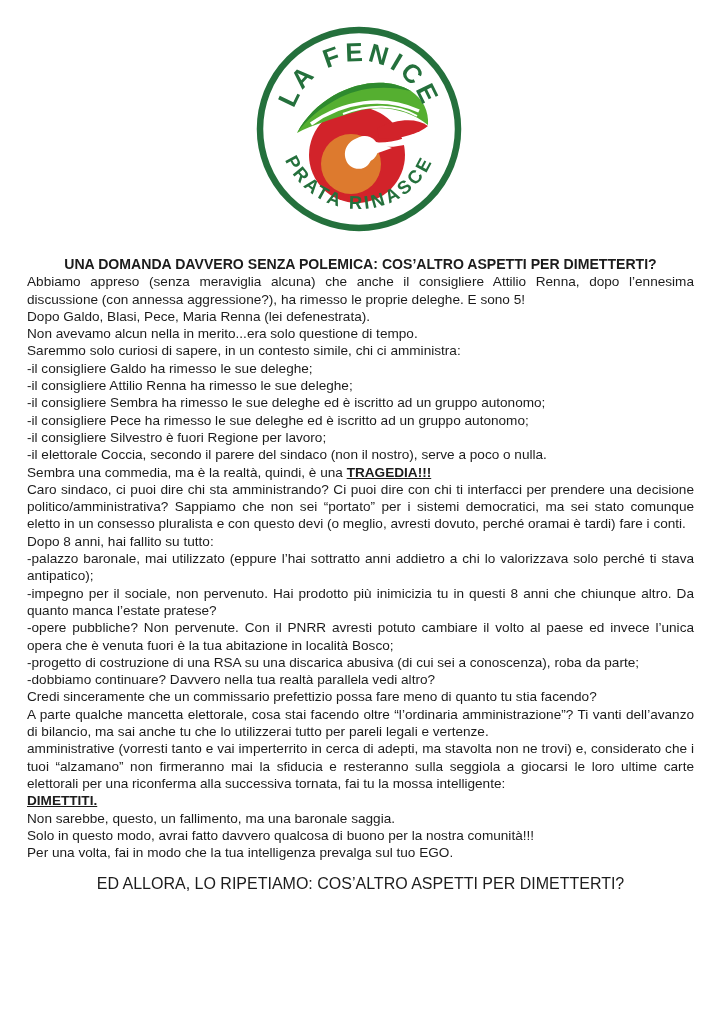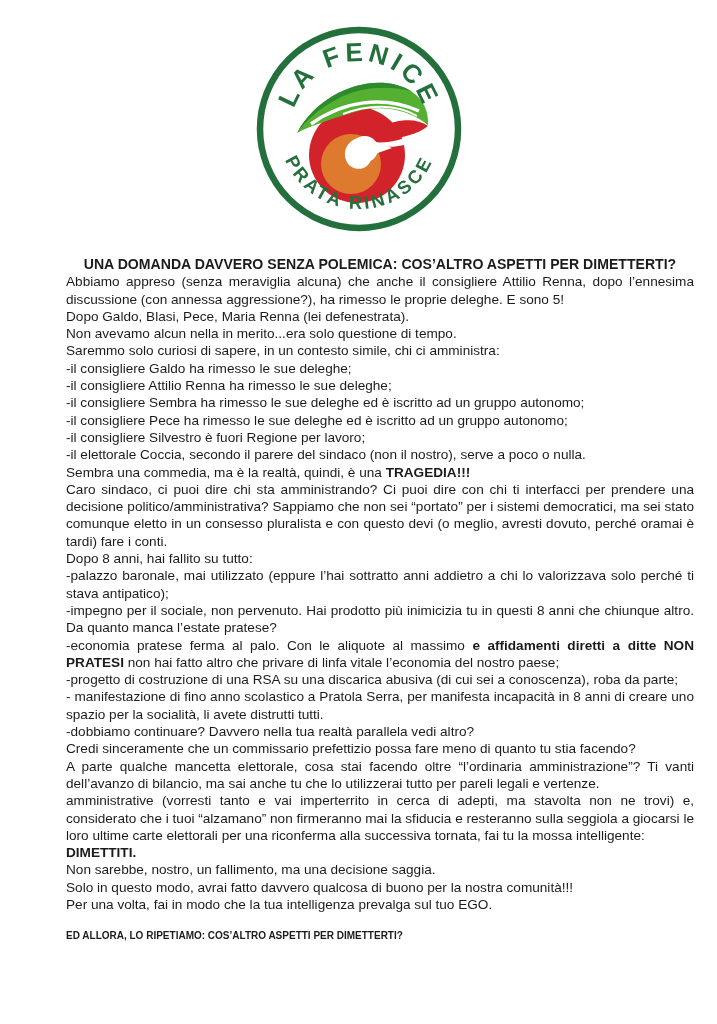--- a/index.html
+++ b/index.html
@@ -9,26 +9,26 @@
     margin:0 auto;
     background:#ffffff;
     font-family:"Liberation Sans", sans-serif;
     color:#1c1c1c;
     overflow:hidden;
   }
   .logo-wrap { display:flex; justify-content:center; padding-top:26px; }
   .logo-wrap svg { display:block; }
   .logo-arc-text-top { font-family:"Liberation Sans", sans-serif; font-weight:bold; font-size:26px; letter-spacing:4px; }
   .logo-arc-text-bottom { font-family:"Liberation Sans", sans-serif; font-weight:bold; font-size:18.5px; letter-spacing:3px; }
-  .doc { padding:24px 23px 0 27px; font-size:13.6px; line-height:17.3px;margin-left:39px; }
+  .doc { padding:24px 23px 0 27px; font-size:13.6px; line-height:17.3px; }
   .doc-title { text-align:center; font-weight:bold; font-size:14.1px; margin:0; }
   .doc-body { margin:0; }
   .para { margin:0; text-align:justify; }
-  .bold { font-weight:bold; }
-  .doc-footer { text-align:left; font-weight:bold; font-size:10px; margin-top:14px; }
+  .bold { font-weight:bold;text-decoration:underline; }
+  .doc-footer { text-align:center; font-weight:normal; font-size:16px; margin-top:14px; }
 </style>
 </head>
 <body>
 
 <div class="page">
 
   <div class="logo-wrap">
     <svg width="206" height="206" viewBox="-103 -103 206 206" aria-hidden="true">
       <defs>
         <path id="arcTop" d="M -68 0 A 68 68 0 0 1 68 0"></path>
@@ -77,28 +77,27 @@
         <p class="para"><span>-il consigliere Attilio Renna ha rimesso le sue deleghe;</span></p>
         <p class="para"><span>-il consigliere Sembra ha rimesso le sue deleghe ed è iscritto ad un gruppo autonomo;</span></p>
         <p class="para"><span>-il consigliere Pece ha rimesso le sue deleghe ed è iscritto ad un gruppo autonomo;</span></p>
         <p class="para"><span>-il consigliere Silvestro è fuori Regione per lavoro;</span></p>
         <p class="para"><span>-il elettorale Coccia, secondo il parere del sindaco (non il nostro), serve a poco o nulla.</span></p>
         <p class="para"><span>Sembra una commedia, ma è la realtà, quindi, è una </span><span class="bold">TRAGEDIA!!!</span></p>
         <p class="para"><span>Caro sindaco, ci puoi dire chi sta amministrando? Ci puoi dire con chi ti interfacci per prendere una decisione politico/amministrativa? Sappiamo che non sei “portato” per i sistemi democratici, ma sei stato comunque eletto in un consesso pluralista e con questo devi (o meglio, avresti dovuto, perché oramai è tardi) fare i conti.</span></p>
         <p class="para"><span>Dopo 8 anni, hai fallito su tutto:</span></p>
         <p class="para"><span>-palazzo baronale, mai utilizzato (eppure l’hai sottratto anni addietro a chi lo valorizzava solo perché ti stava antipatico);</span></p>
         <p class="para"><span>-impegno per il sociale, non pervenuto. Hai prodotto più inimicizia tu in questi 8 anni che chiunque altro. Da quanto manca l’estate pratese?</span></p>
-        <p class="para"><span>-economia pratese ferma al palo. Con le aliquote al massimo </span><span class="bold">e affidamenti diretti a ditte NON PRATESI</span><span> non hai fatto altro che privare di linfa vitale l’economia del nostro paese;</span></p>
+        <p class="para"><span>-opere pubbliche? Non pervenute. Con il PNRR avresti potuto cambiare il volto al paese ed invece l’unica opera che è venuta fuori è la tua abitazione in località Bosco;</span></p>
         <p class="para"><span>-progetto di costruzione di una RSA su una discarica abusiva (di cui sei a conoscenza), roba da parte;</span></p>
-        <p class="para"><span>- manifestazione di fino anno scolastico a Pratola Serra, per manifesta incapacità in 8 anni di creare uno spazio per la socialità, li avete distrutti tutti.</span></p>
         <p class="para"><span>-dobbiamo continuare? Davvero nella tua realtà parallela vedi altro?</span></p>
         <p class="para"><span>Credi sinceramente che un commissario prefettizio possa fare meno di quanto tu stia facendo?</span></p>
         <p class="para"><span>A parte qualche mancetta elettorale, cosa stai facendo oltre “l’ordinaria amministrazione”? Ti vanti dell’avanzo di bilancio, ma sai anche tu che lo utilizzerai tutto per pareli legali e vertenze.</span></p>
         <p class="para"><span>amministrative (vorresti tanto e vai imperterrito in cerca di adepti, ma stavolta non ne trovi) e, considerato che i tuoi “alzamano” non firmeranno mai la sfiducia e resteranno sulla seggiola a giocarsi le loro ultime carte elettorali per una riconferma alla successiva tornata, fai tu la mossa intelligente:</span></p>
         <p class="para"><span class="bold">DIMETTITI.</span></p>
-        <p class="para"><span>Non sarebbe, nostro, un fallimento, ma una decisione saggia.</span></p>
+        <p class="para"><span>Non sarebbe, questo, un fallimento, ma una baronale saggia.</span></p>
         <p class="para"><span>Solo in questo modo, avrai fatto davvero qualcosa di buono per la nostra comunità!!!</span></p>
         <p class="para"><span>Per una volta, fai in modo che la tua intelligenza prevalga sul tuo EGO.</span></p>
       </div>
     <p class="doc-footer">ED ALLORA, LO RIPETIAMO: COS’ALTRO ASPETTI PER DIMETTERTI?</p>
   </div>
 
 </div>
 
 </body></html>

